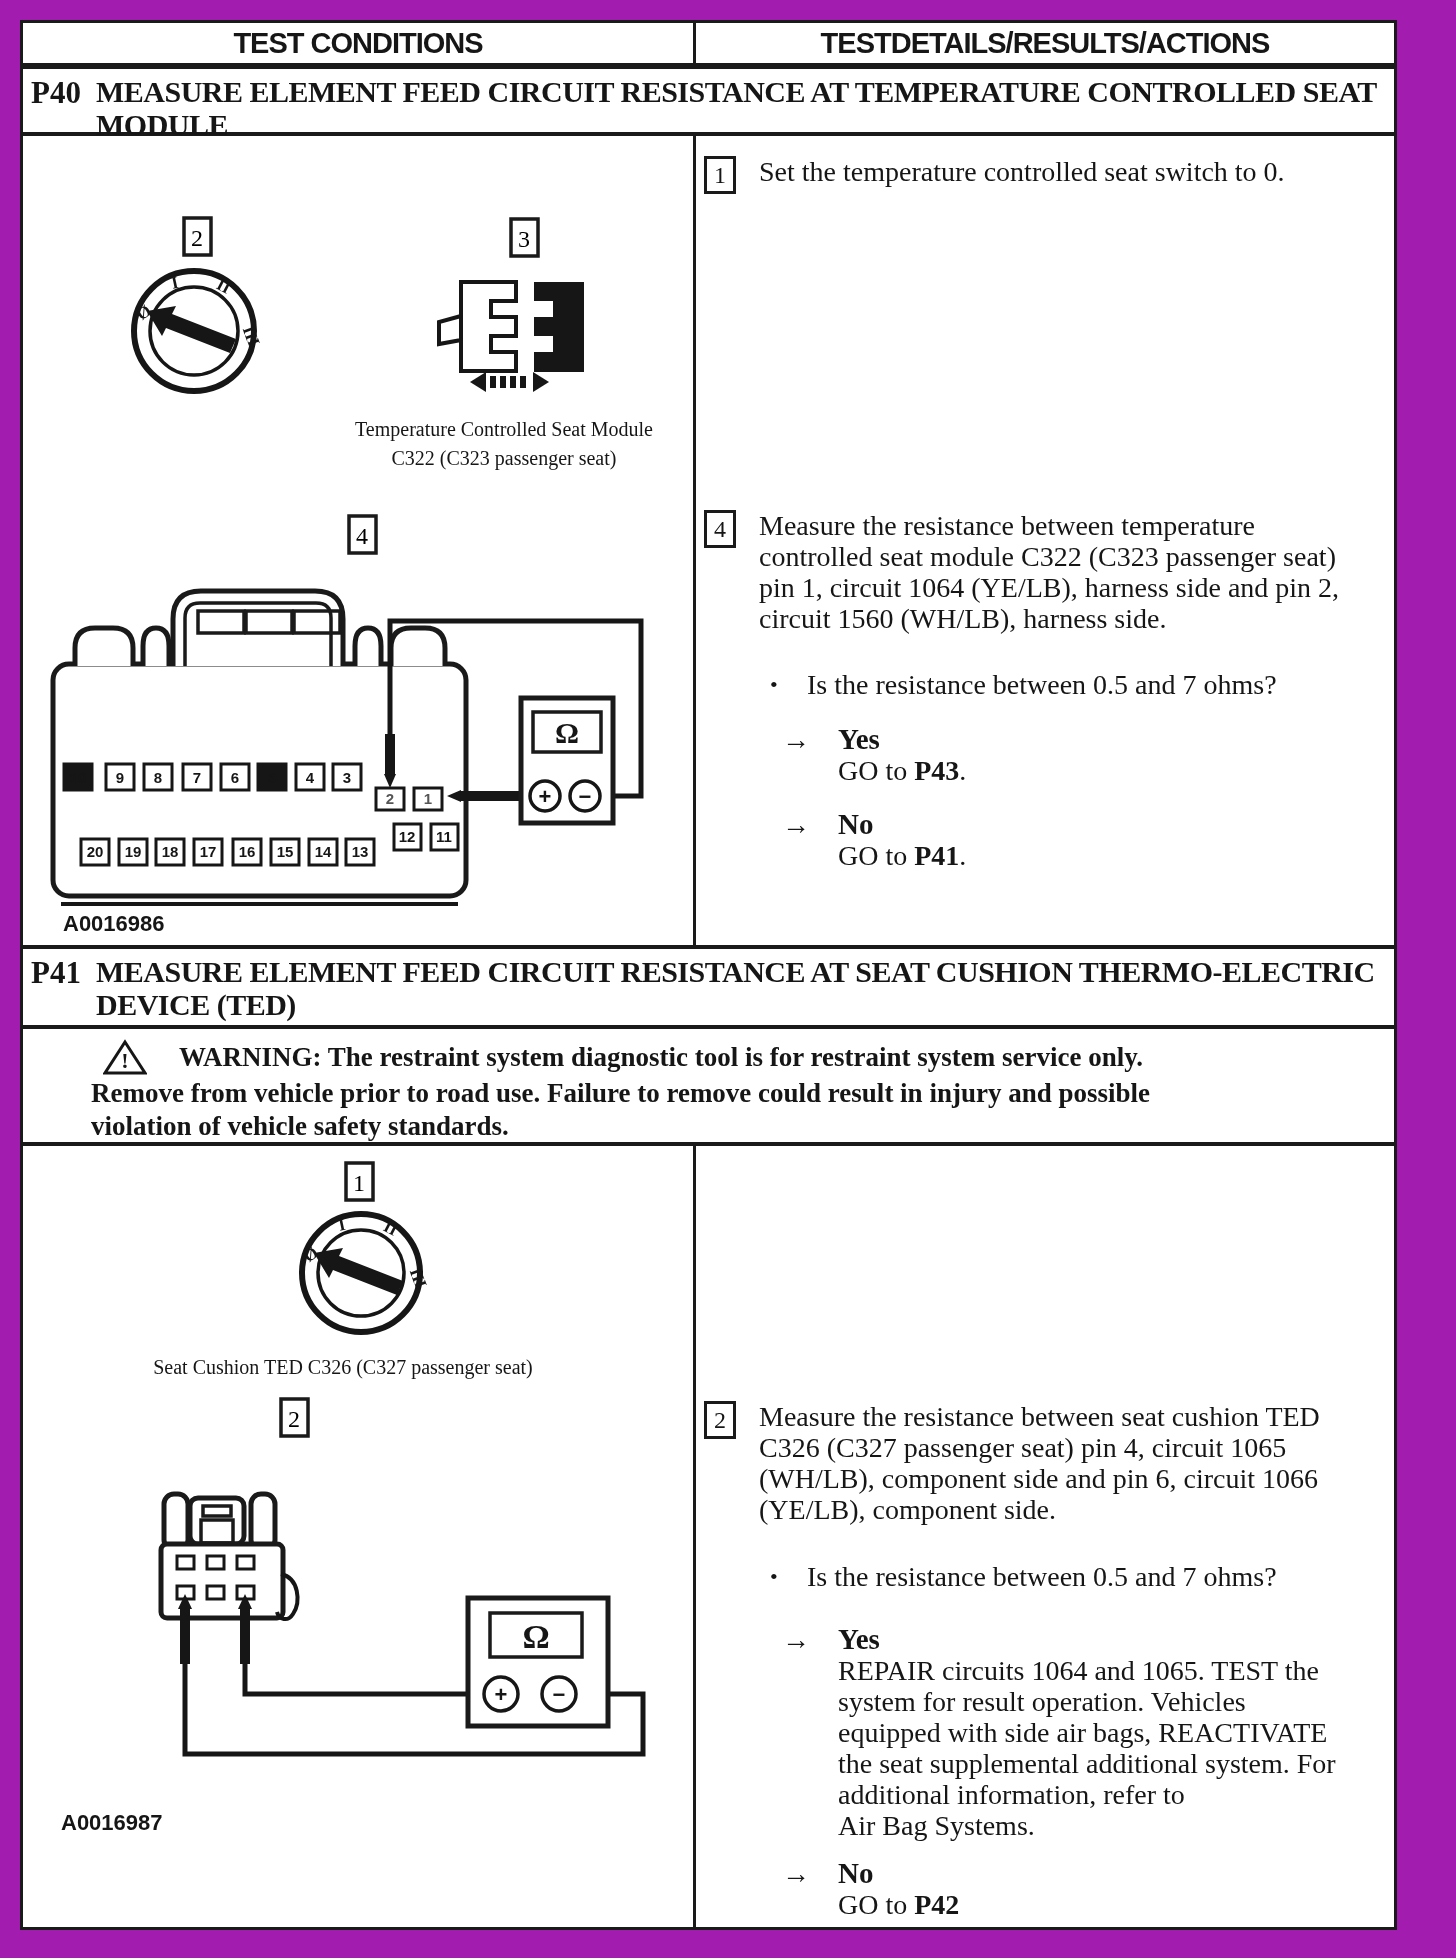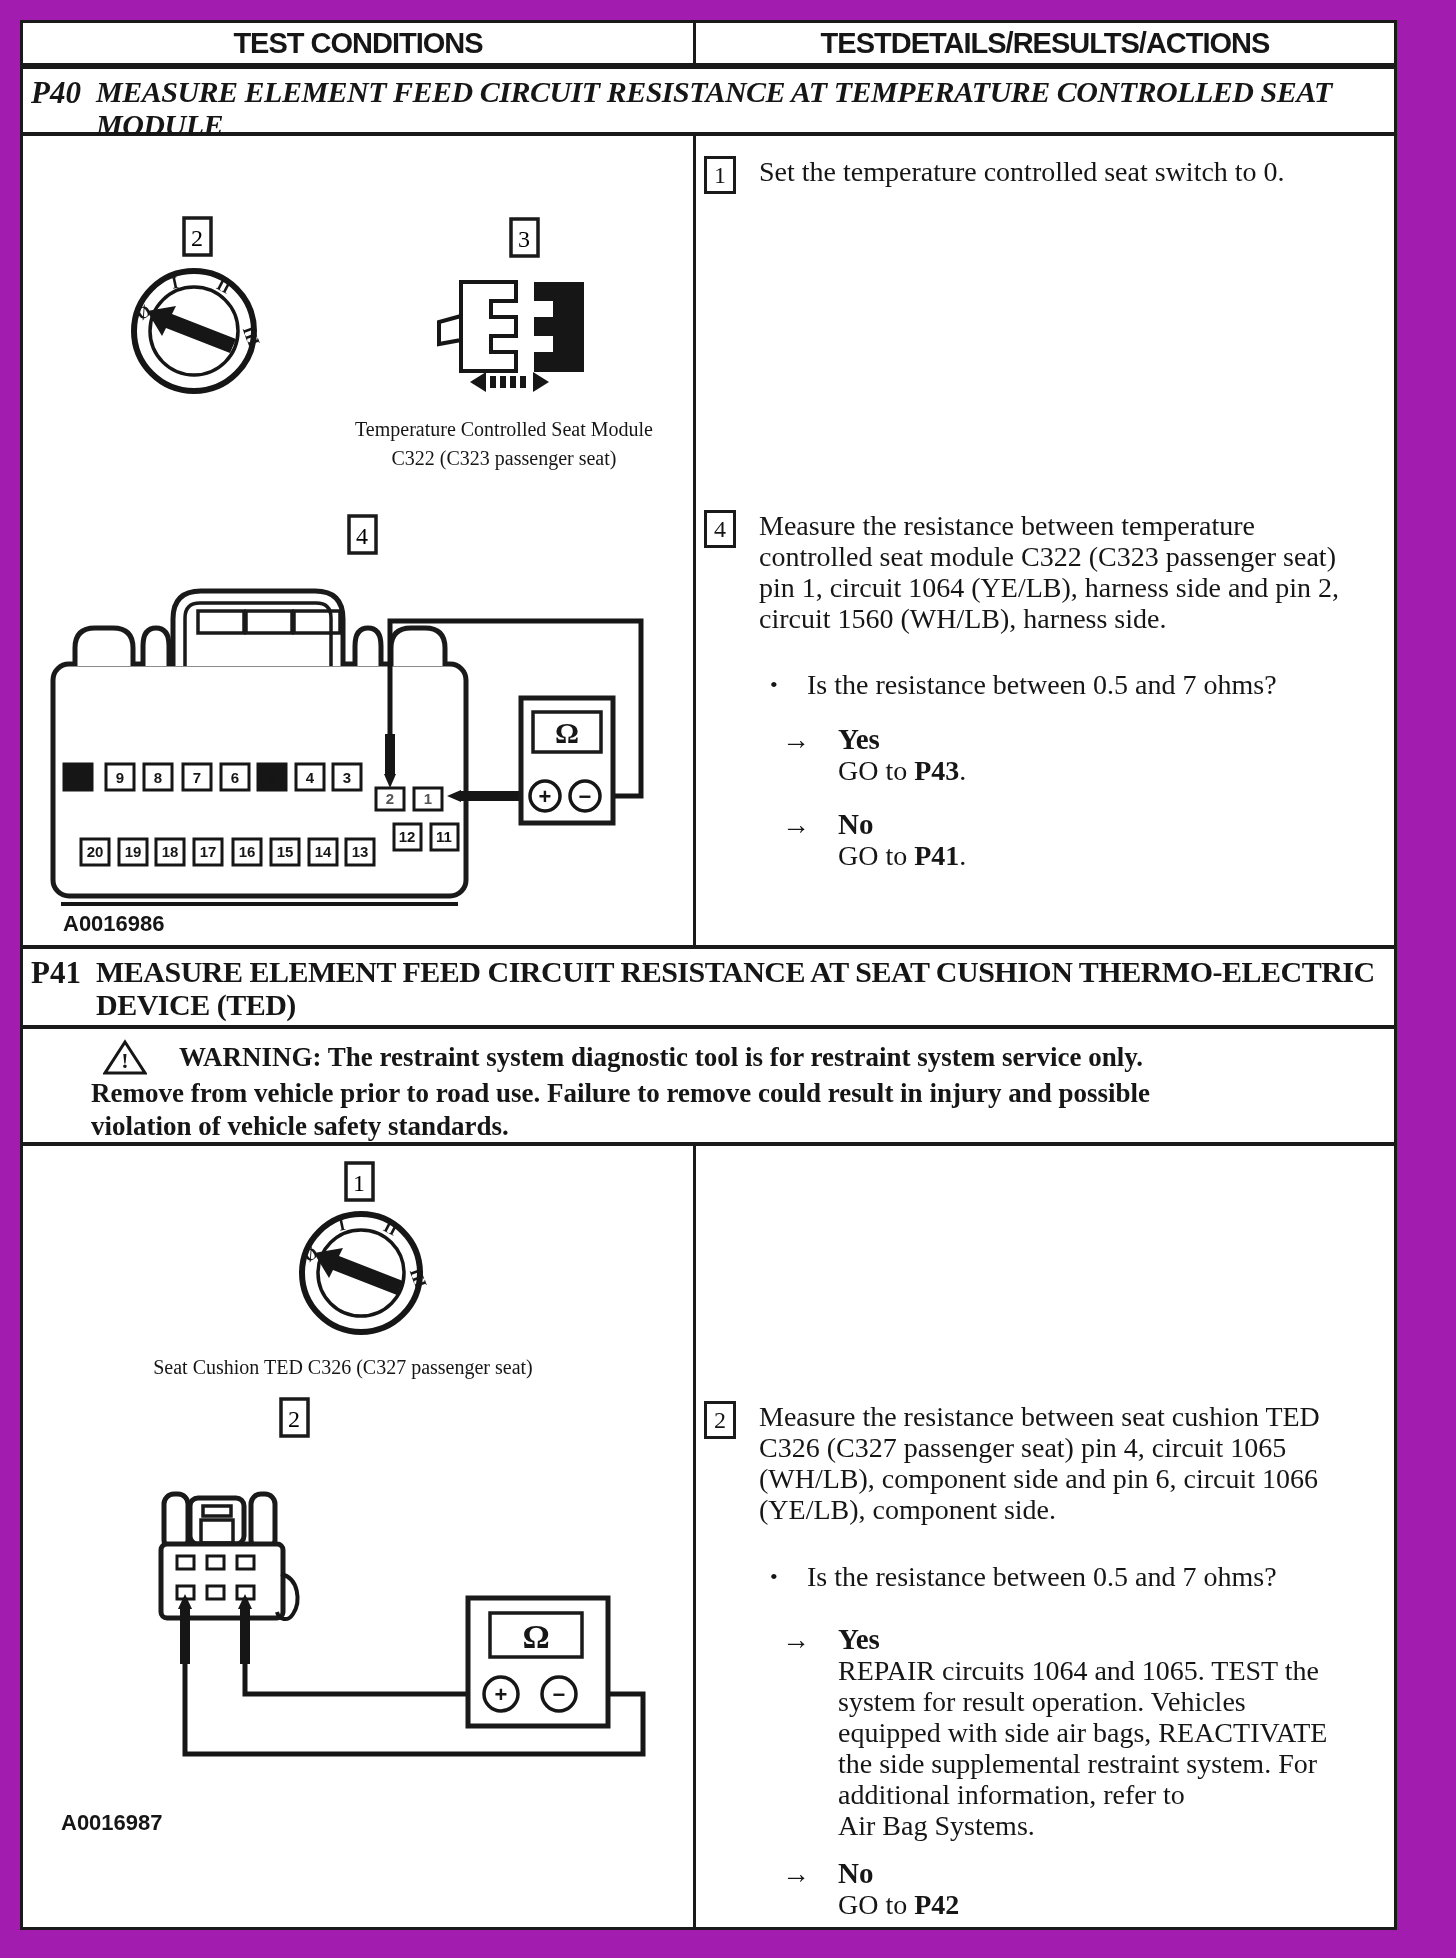--- a/index.html
+++ b/index.html
@@ -4,21 +4,21 @@
 <style>
   html,body{margin:0;padding:0;background:#ffffff;}
   .page{position:relative;width:1456px;height:1958px;background:#a21caf;font-family:"Liberation Serif",serif;color:#161616;overflow:hidden;}
   .sheet{position:absolute;left:20px;top:20px;width:1371px;height:1904px;border:3px solid #1a1a1a;background:#fff;}
   .row{position:absolute;left:0;right:0;}
   .row-header{top:0;height:40px;border-bottom:6px solid #1a1a1a;display:flex;}
   .hcell{line-height:40px;text-align:center;font-family:"Liberation Sans",sans-serif;font-weight:bold;font-size:29px;letter-spacing:-1px;}
   .hcell-left{width:670px;border-right:3px solid #1a1a1a;}
   .hcell-right{flex:1;}
   .row-title{padding:0;}
-  .row-title40{top:46px;height:63px;border-bottom:4px solid #1a1a1a;font-style:italic;}
+  .row-title40{top:46px;height:63px;border-bottom:4px solid #1a1a1a;}
   .row-title41{top:926px;height:76px;border-bottom:4px solid #1a1a1a;}
   .pcode{position:absolute;left:8px;top:6px;font-weight:bold;font-size:31px;}
   .ptitle{position:absolute;left:73px;top:6px;font-weight:bold;font-size:30px;letter-spacing:-0.5px;line-height:33px;}
   .ptitle .tl{display:block;}
   .row-body40{top:113px;height:809px;border-bottom:4px solid #1a1a1a;}
   .row-warning{top:1006px;height:113px;border-bottom:4px solid #1a1a1a;}
   .row-body41{top:1123px;bottom:0;}
   .col-left{position:absolute;left:0;top:0;width:670px;height:100%;}
   .col-right{position:absolute;left:670px;right:0;top:0;height:100%;border-left:3px solid #1a1a1a;}
   .step{position:absolute;left:0;right:0;display:flex;align-items:flex-start;}
@@ -326,21 +326,21 @@
           <span class="q-bullet">•</span><span>Is the resistance between 0.5 and 7 ohms?</span>
         </div>
         <div class="result" style="top:478px">
           <span class="res-arrow">→</span>
           <div>
             <div class="res-label">Yes</div>
             <div class="res-action">
               <div>REPAIR circuits 1064 and 1065. TEST the</div>
               <div>system for result operation. Vehicles</div>
               <div>equipped with side air bags, REACTIVATE</div>
-              <div>the side supplemental restraint system. For</div>
+              <div>the seat supplemental additional system. For</div>
               <div>additional information,  refer to</div>
               <div>Air Bag Systems.</div>
             </div>
           </div>
         </div>
         <div class="result" style="top:712px">
           <span class="res-arrow">→</span>
           <div>
             <div class="res-label">No</div>
             <div class="res-action"><span>GO to </span><b>P42</b><span></span></div>

